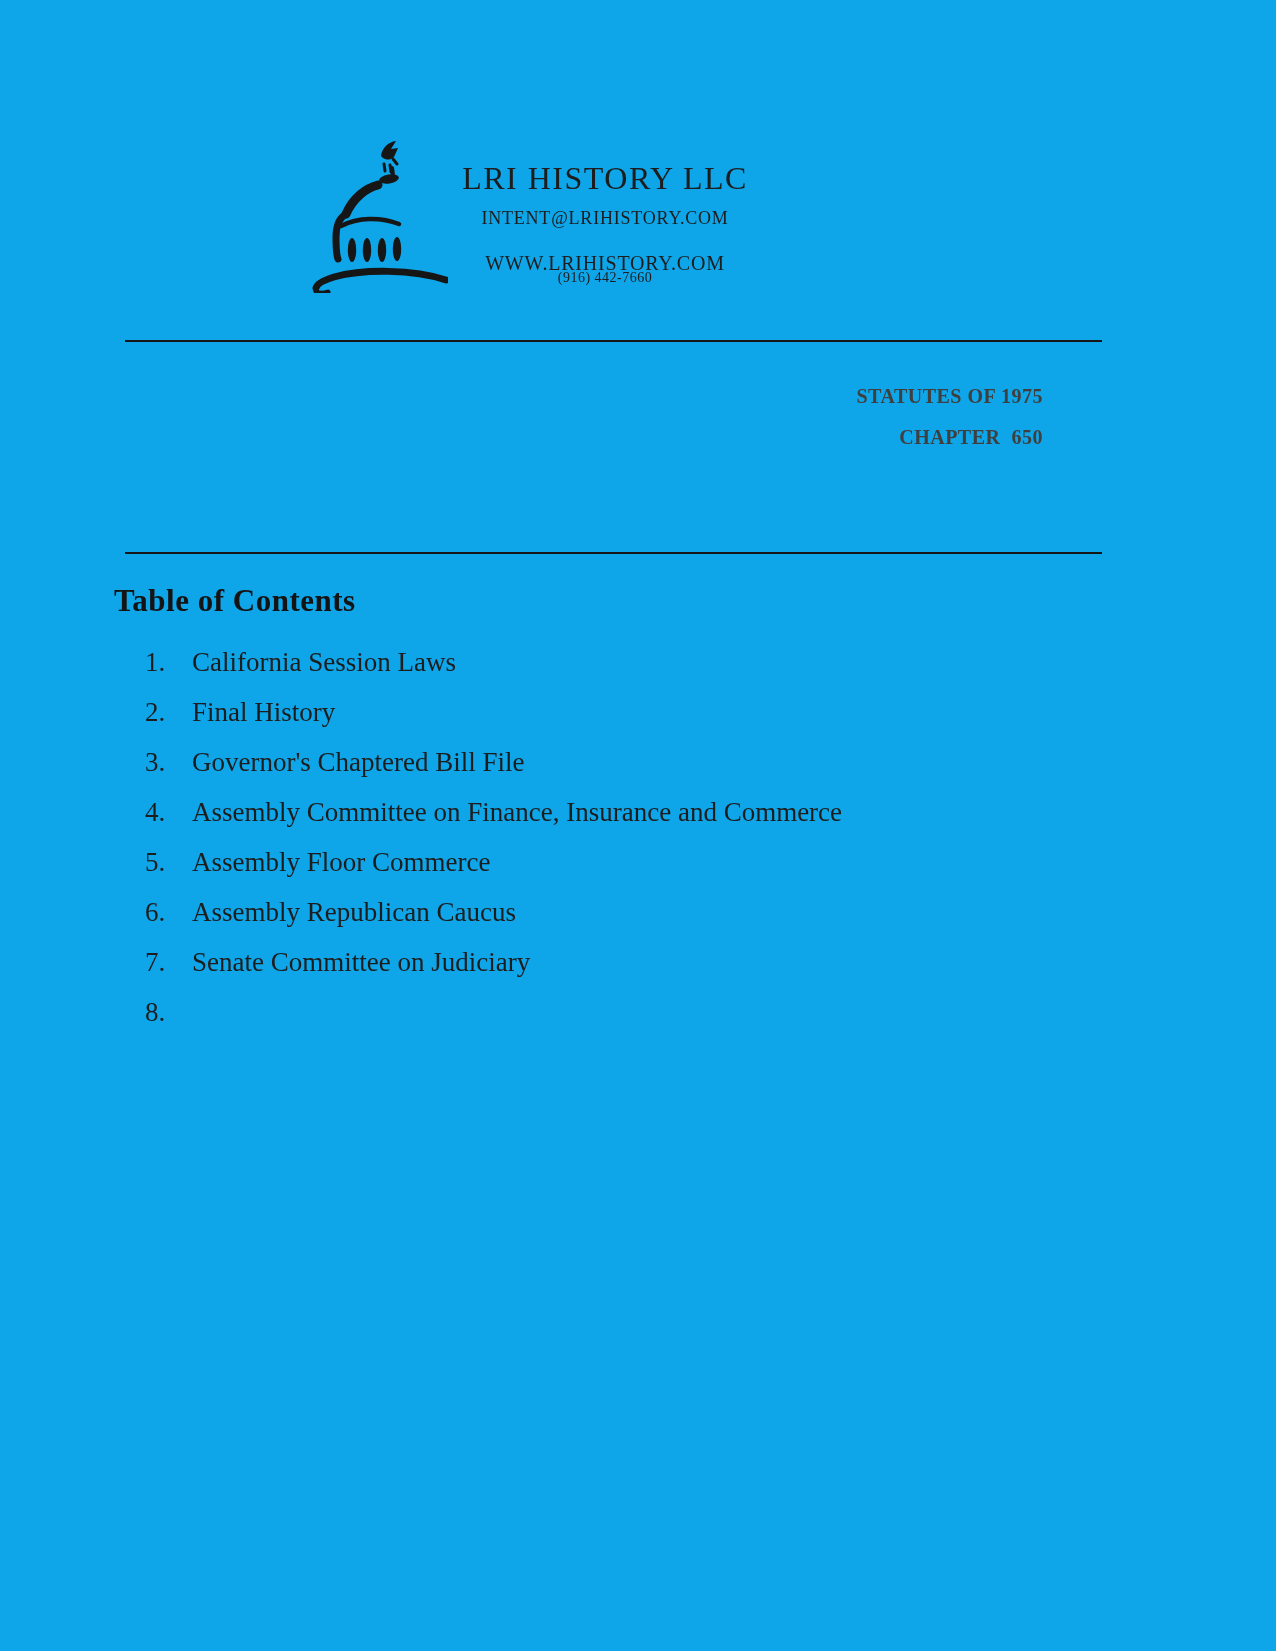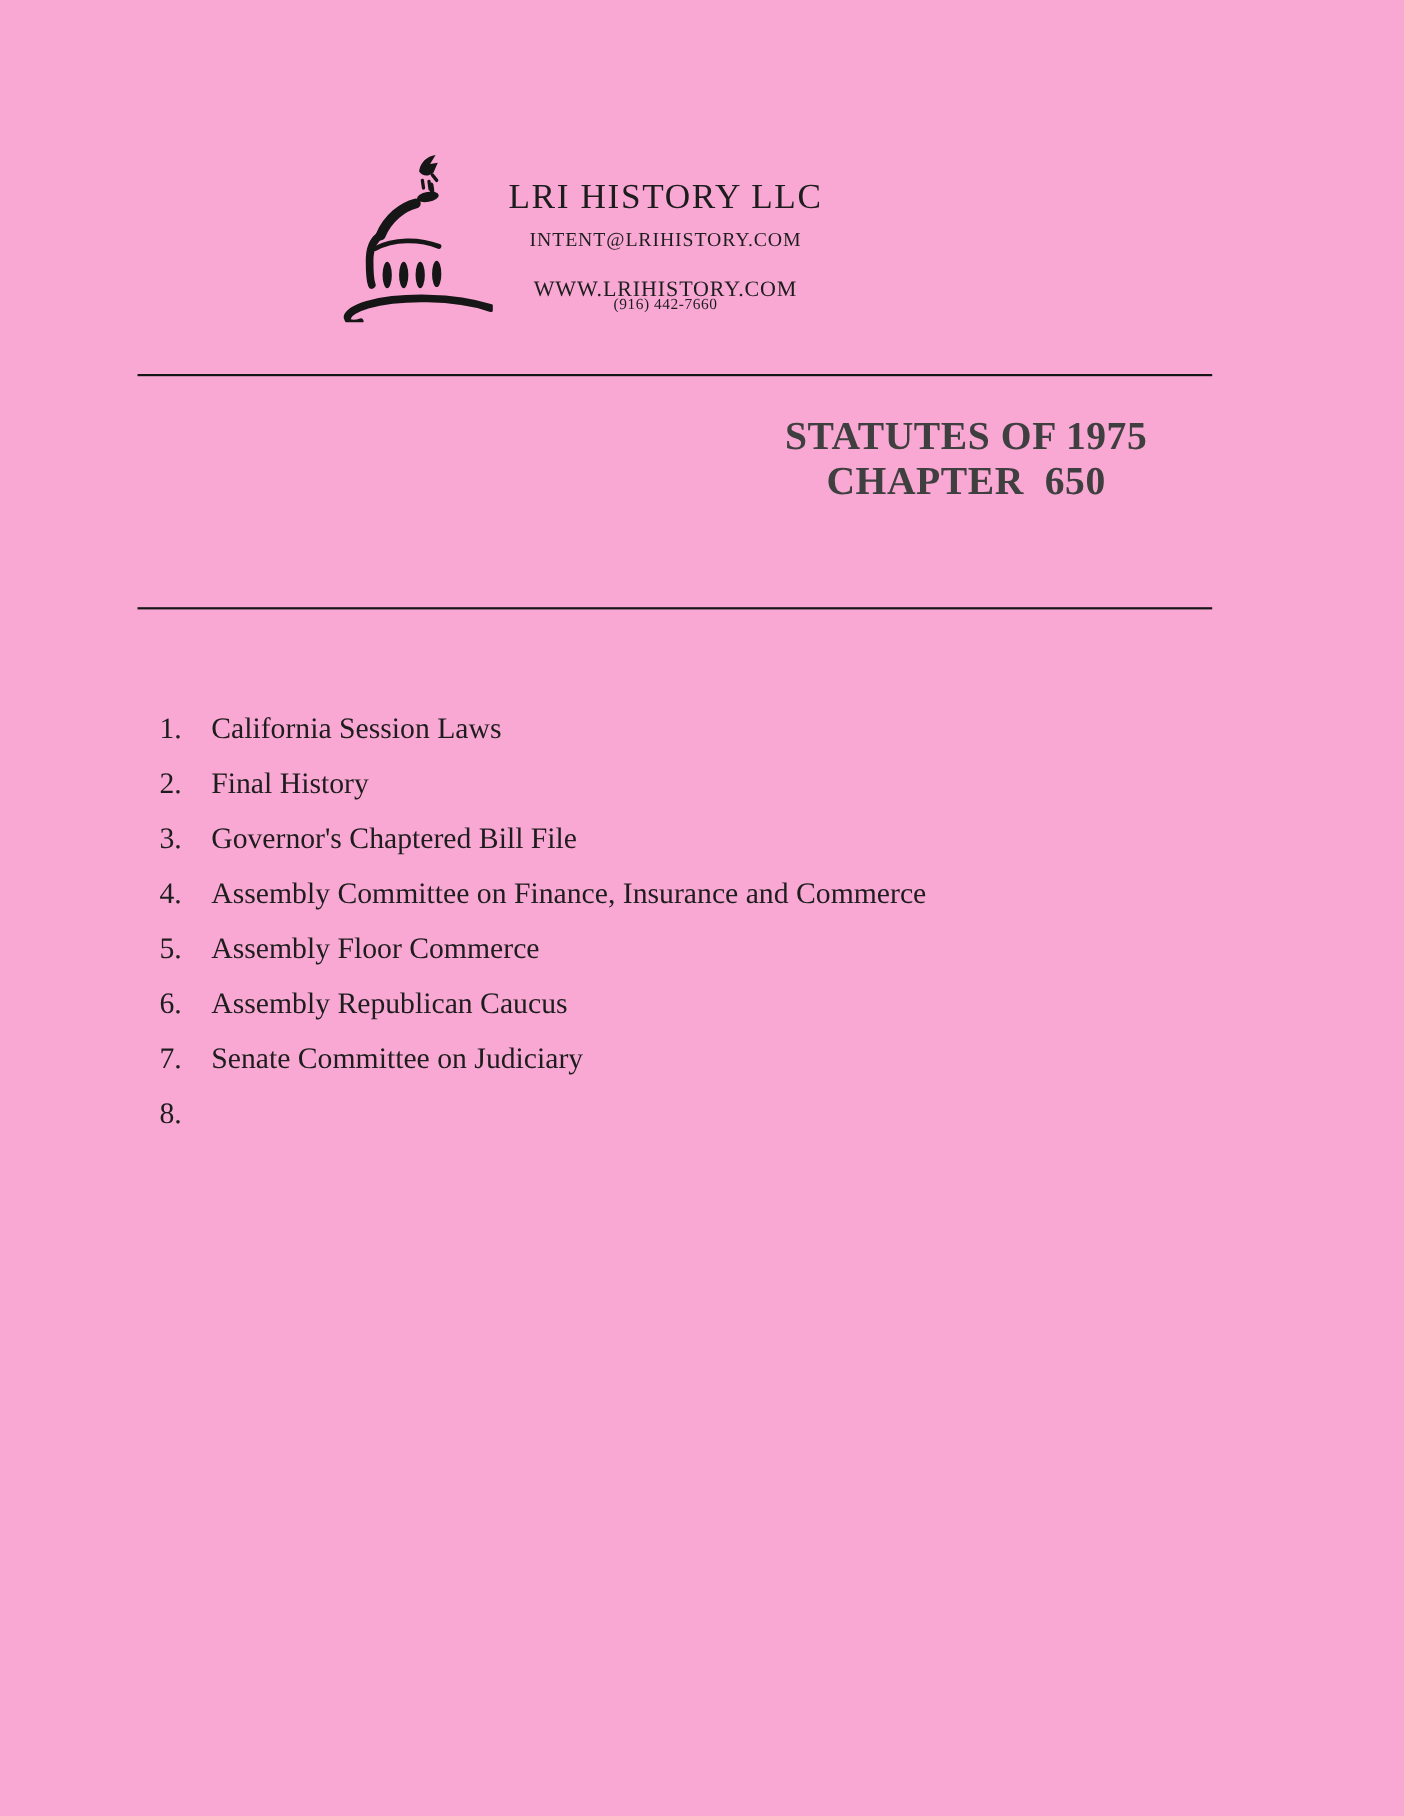--- a/index.html
+++ b/index.html
@@ -1,20 +1,20 @@
 <!DOCTYPE html>
 <html><head>
 <meta charset="utf-8">
 <style>
   html, body { margin: 0; padding: 0; background: #ffffff; }
   .page {
     position: relative;
     width: 1276px;
     height: 1651px;
-    background: #f9a8d4;
+    background: #0ea5e9;
     font-family: "Liberation Serif", "DejaVu Serif", serif;
     color: #161616;
     overflow: hidden;
   }
 
   
   .logo {
     position: absolute;
     left: 308px;
     top: 138px;
@@ -67,23 +67,23 @@
     background: #161616;
   }
   .rule-top { top: 340px; }
   .rule-bottom { top: 552px; }
 
   
   .case-reference {
     position: absolute;
     right: 233px;
     top: 376px;
-    text-align: center;
+    text-align: right;
     font-weight: bold;
-    font-size: 36px;
+    font-size: 20px;
     line-height: 41px;
     color: #3f3f3f;
     letter-spacing: 0.5px;
   }
   .case-line { white-space: pre; }
 
   
   .toc-title {
     position: absolute;
     left: 114px;
@@ -153,20 +153,21 @@
 
   <div class="rule rule-top"></div>
 
   <div class="case-reference">
     <div class="case-line">STATUTES OF 1975</div>
     <div class="case-line">CHAPTER  650</div>
   </div>
 
   <div class="rule rule-bottom"></div>
 
+  <h1 class="toc-title">Table of Contents</h1>
 
   <ol class="toc-list">
     <li class="toc-item">
       <span class="toc-num">1.</span>
       <span class="toc-label">California Session Laws</span>
     </li>
     <li class="toc-item">
       <span class="toc-num">2.</span>
       <span class="toc-label">Final History</span>
     </li>

